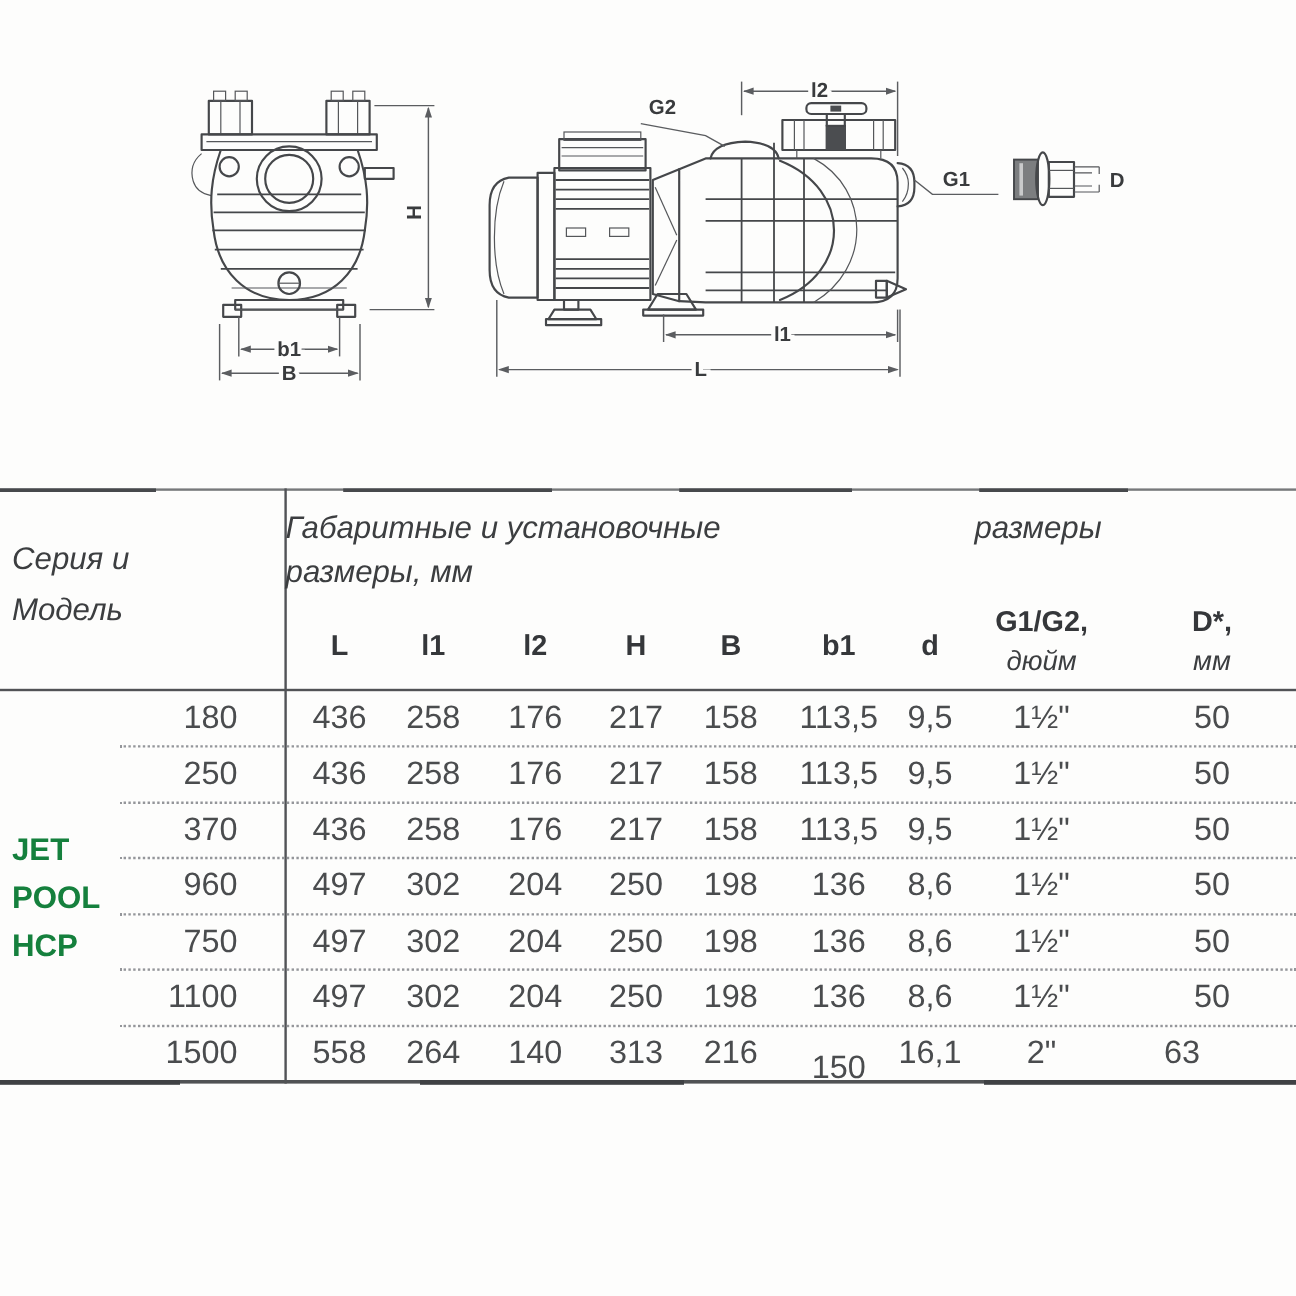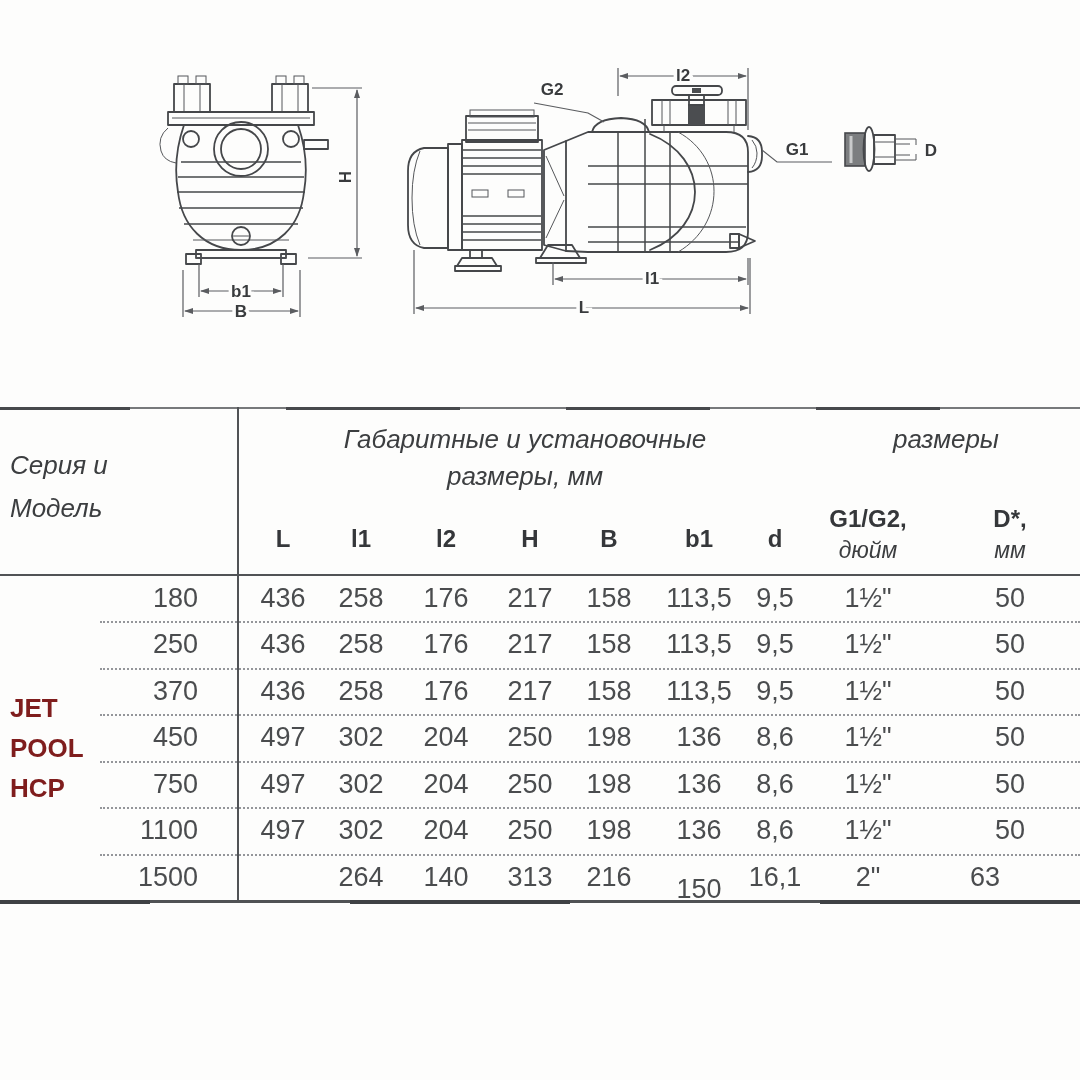--- a/index.html
+++ b/index.html
@@ -17,30 +17,30 @@
   .hline,.vline,.seg{position:absolute;}
   #tbl-topline{left:0;top:407px;width:1080px;height:2px;background:#77797b;}
   #tbl-headline{left:0;top:574px;width:1080px;height:2px;background:#515356;}
   #tbl-bottomline{left:0;top:900px;width:1080px;height:3px;background:#505254;}
   #tbl-vline{left:237px;top:407px;width:2px;height:496px;background:#515356;}
   .seg{height:3px;background:#47494c;top:407px;}
   .segb{height:4px;background:#3f4144;top:900px;}
   .dotsep{position:absolute;left:100px;width:980px;height:0;border-top:2px dotted #94969a;}
   .it{font-style:italic;color:#3c3e40;}
   #series-header{position:absolute;left:10px;top:444px;font-size:26px;line-height:43px;}
-  .grouphead{position:absolute;top:421px;font-size:26px;line-height:37px;text-align:center;}
+  .grouphead{position:absolute;top:421px;font-size:26px;line-height:37px;text-align:left;}
   #group1{left:238px;width:574px;}
   #group2{left:812px;width:268px;}
   .colhead{position:absolute;top:524px;width:80px;height:30px;line-height:30px;
            text-align:center;font-weight:bold;font-size:24px;color:#35373a;}
   .connhead{position:absolute;top:504px;width:130px;text-align:center;}
   .connhead .nm{font-weight:bold;font-size:24px;color:#35373a;line-height:30px;}
   .connhead .un{font-style:italic;font-size:23px;color:#3c3e40;line-height:33px;}
   #series-name{position:absolute;left:10px;top:688px;font-weight:bold;font-size:26px;
-               line-height:40px;color:#7f1d1d;}
+               line-height:40px;color:#15803d;}
   .trow{position:absolute;left:0;width:1080px;}
   .mcell{position:absolute;left:100px;width:98px;text-align:right;font-size:27px;color:#4a4c4e;}
   .vcell{position:absolute;width:130px;text-align:center;font-size:27px;color:#4a4c4e;}
 </style>
 </head>
 <body>
 
 <div id="canvas">
 
   <svg id="drawing" viewBox="0 0 1080 340">
@@ -285,21 +285,21 @@
           <div class="vcell" style="left: 381px;">176</div>
           <div class="vcell" style="left: 465px;">217</div>
           <div class="vcell" style="left: 544px;">158</div>
           <div class="vcell" style="left: 634px;">113,5</div>
           <div class="vcell" style="left: 710px;">9,5</div>
           <div class="vcell" style="left: 803px;">1½"</div>
           <div class="vcell" style="left: 945px;">50</div>
         </div>
         <div class="dotsep" style="top: 714px;"></div>
         <div class="trow" style="top: 714px; height: 46.5px; line-height: 46.5px;">
-          <div class="mcell">450</div>
+          <div class="mcell">960</div>
           <div class="vcell" style="left: 218px;">497</div>
           <div class="vcell" style="left: 296px;">302</div>
           <div class="vcell" style="left: 381px;">204</div>
           <div class="vcell" style="left: 465px;">250</div>
           <div class="vcell" style="left: 544px;">198</div>
           <div class="vcell" style="left: 634px;">136</div>
           <div class="vcell" style="left: 710px;">8,6</div>
           <div class="vcell" style="left: 803px;">1½"</div>
           <div class="vcell" style="left: 945px;">50</div>
         </div>
@@ -325,20 +325,21 @@
           <div class="vcell" style="left: 465px;">250</div>
           <div class="vcell" style="left: 544px;">198</div>
           <div class="vcell" style="left: 634px;">136</div>
           <div class="vcell" style="left: 710px;">8,6</div>
           <div class="vcell" style="left: 803px;">1½"</div>
           <div class="vcell" style="left: 945px;">50</div>
         </div>
         <div class="dotsep" style="top: 853.5px;"></div>
         <div class="trow" style="top: 853.5px; height: 46.5px; line-height: 46.5px; padding-left: 32px;">
           <div class="mcell">1500</div>
+          <div class="vcell" style="left: 218px;">558</div>
           <div class="vcell" style="left: 296px;">264</div>
           <div class="vcell" style="left: 381px;">140</div>
           <div class="vcell" style="left: 465px;">313</div>
           <div class="vcell" style="left: 544px;">216</div>
           <div class="vcell" style="left: 634px; margin-top: 12px;">150</div>
           <div class="vcell" style="left: 710px;">16,1</div>
           <div class="vcell" style="left: 803px;">2"</div>
           <div class="vcell" style="left: 920px;">63</div>
         </div>
       </div>

